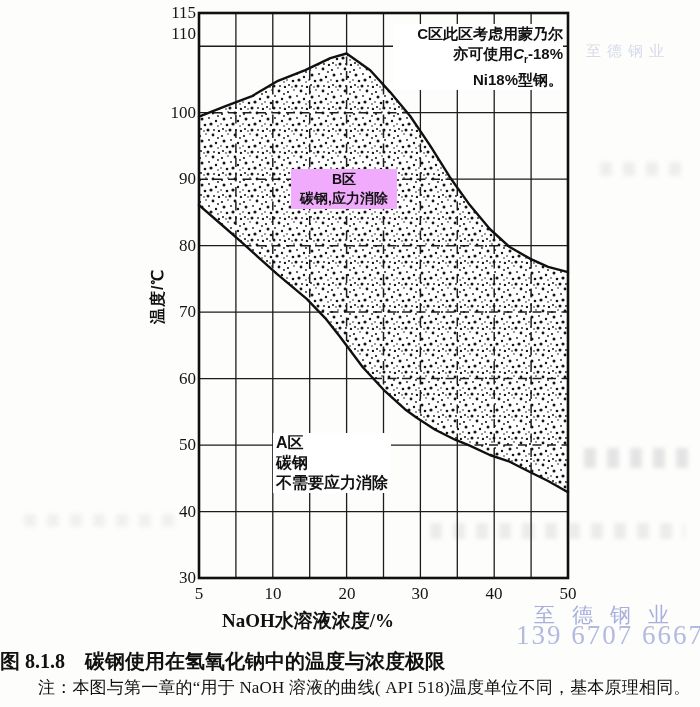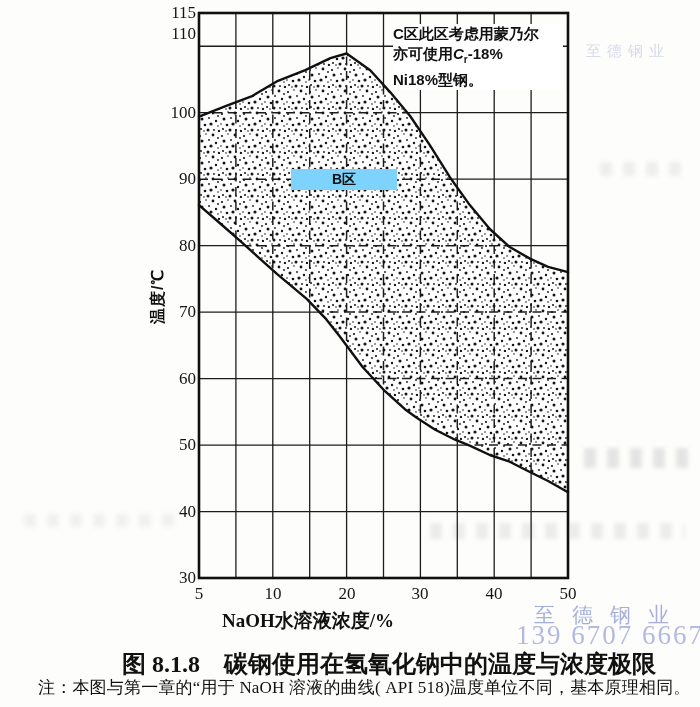--- a/index.html
+++ b/index.html
@@ -10,29 +10,29 @@
   .gdash line{stroke:#1c1c1c;stroke-width:1.5;stroke-dasharray:9 5.5;}
   .curve{fill:none;stroke:#101010;stroke-width:2.4;stroke-linejoin:round;stroke-linecap:round;}
   #plot-border{fill:none;stroke:#101010;stroke-width:2.6;}
   .tick{position:absolute;font-family:"Liberation Serif",serif;font-size:17px;color:#151515;}
   .ytick{left:146px;width:50px;text-align:right;}
   .xtick{width:44px;text-align:center;top:584px;}
   .ylabel{position:absolute;left:112px;top:286px;width:92px;text-align:center;
           transform:rotate(-90deg);font-size:16px;font-weight:bold;letter-spacing:1px;}
   .xlabel{position:absolute;left:222px;top:608px;width:300px;text-align:left;
           font-size:19px;font-weight:bold;font-family:"Liberation Serif",serif;}
-  .cbox{position:absolute;left:393px;top:24px;width:170px;background:#fff;text-align:left;
+  .cbox{position:absolute;left:393px;top:24px;width:170px;background:#fff;text-align:right;
         font-size:15px;font-weight:bold;line-height:20px;}
   .cbox sub{font-size:10px;}
-  .bbox{position:absolute;left:291px;top:169px;width:106px;background:#7dd3fc;text-align:center;
+  .bbox{position:absolute;left:291px;top:169px;width:106px;background:#f0abfc;text-align:center;
         font-size:14px;font-weight:bold;line-height:19px;padding:1px 0;}
   .abox{position:absolute;left:273px;top:433px;background:#fff;font-size:16px;font-weight:bold;
         line-height:20px;padding:0 3px;}
-  .caption{position:absolute;left:0;top:648px;width:656px;text-align:right;
-           font-size:24px;font-weight:bold;font-family:"Liberation Serif",serif;}
+  .caption{position:absolute;left:0;top:648px;width:656px;text-align:left;
+           font-size:20px;font-weight:bold;font-family:"Liberation Serif",serif;}
   .note{position:absolute;left:38px;top:676px;width:660px;font-size:17px;font-weight:normal;
         font-family:"Liberation Serif",serif;letter-spacing:0.2px;}
   .wm-name{position:absolute;left:534px;top:601px;font-size:21px;letter-spacing:17px;
            color:rgba(142,154,212,0.78);white-space:nowrap;}
   .wm-phone{position:absolute;left:516px;top:620px;font-size:27px;letter-spacing:2px;
             color:rgba(148,159,216,0.72);font-family:"Liberation Serif",serif;white-space:nowrap;}
   .wm-ghost{position:absolute;left:586px;top:42px;font-size:15px;letter-spacing:6px;
             color:rgba(152,160,206,0.38);white-space:nowrap;}
   .smudge{position:absolute;filter:blur(2px);
           background:repeating-linear-gradient(90deg,rgba(80,80,100,0.14) 0 12px,transparent 12px 23px);}
@@ -148,22 +148,28 @@
   <div class="xlabel">NaOH水溶液浓度/%</div>
 
   <div class="cbox">
     <div>C区此区考虑用蒙乃尔</div>
     <div><span>亦可使用</span><i>C</i><sub>r</sub><span>-18%</span></div>
     <div>Ni18%型钢。</div>
   </div>
 
   <div class="bbox">
     <div>B区</div>
+    <div>碳钢,应力消除</div>
   </div>
 
+  <div class="abox">
+    <div>A区</div>
+    <div>碳钢</div>
+    <div>不需要应力消除</div>
+  </div>
 
   <div class="smudge" id="sm1"></div>
   <div class="smudge" id="sm2"></div>
   <div class="smudge" id="sm3"></div>
   <div class="smudge" id="sm4"></div>
 
   <div class="wm-ghost">至德钢业</div>
   <div class="wm-name">至德钢业</div>
   <div class="wm-phone">139 6707 6667</div>
 

